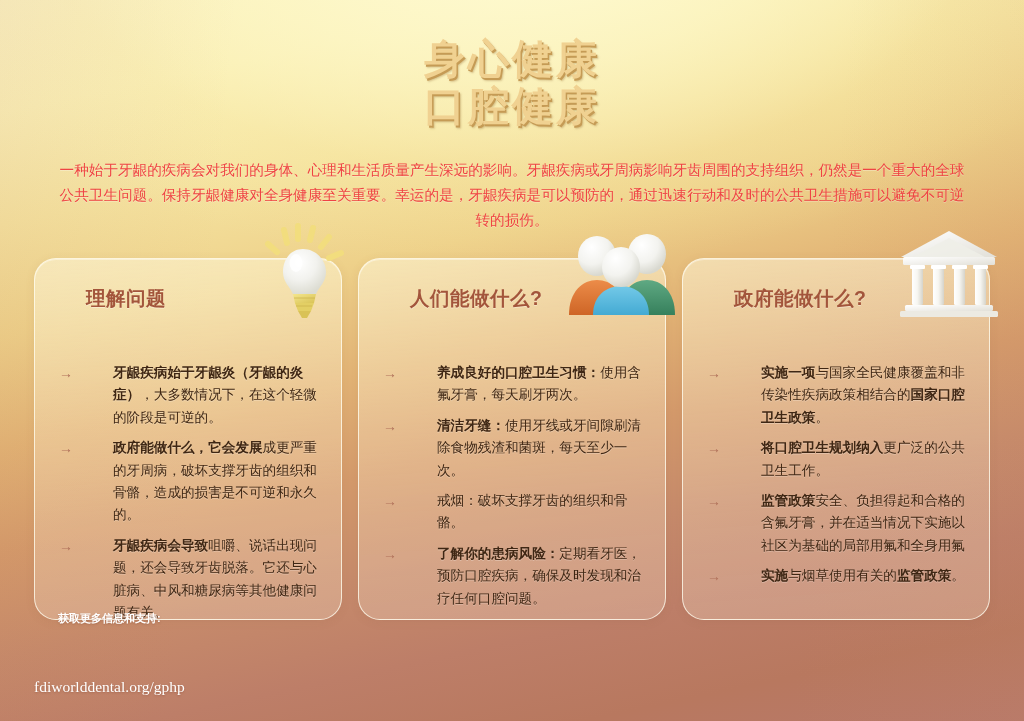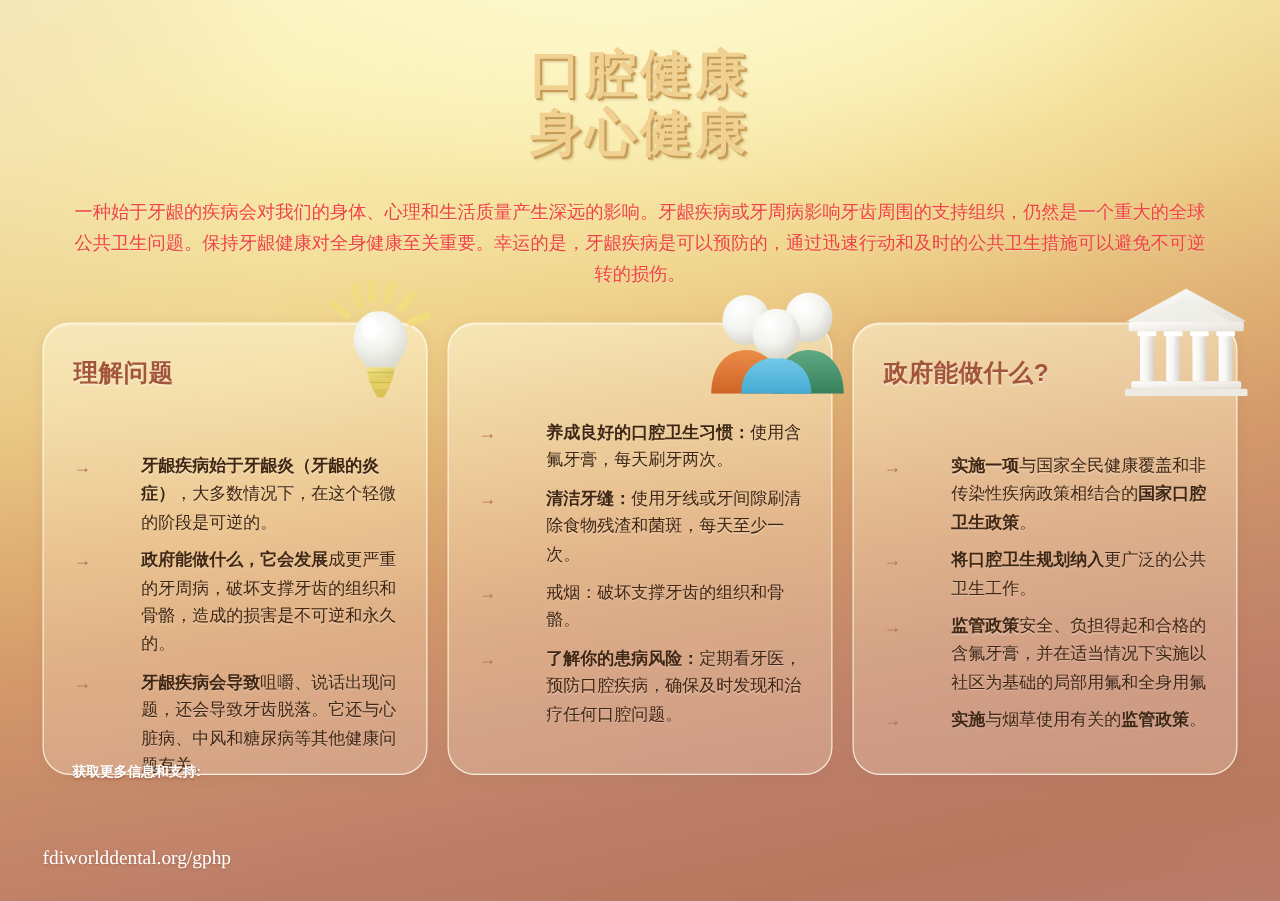--- a/index.html
+++ b/index.html
@@ -97,20 +97,21 @@
     padding: 26px 22px 20px 24px;
   }
 
   .card-title {
     font-size: 19.5px;
     font-weight: bold;
     color: #a3553b;
     letter-spacing: 0.5px;
     text-shadow: 0 1px 0 rgba(255,255,255,0.35);
     margin-bottom: 8px;
+    margin-left: 27px;
   }
 
   .bullets { margin-top: 50px; }
 
   .bullet {
     display: flex;
     gap: 8px;
     margin-bottom: 8px;
     font-size: 13.6px;
     line-height: 22.4px;
@@ -144,22 +145,22 @@
   }
   .footer-label { font-size: 11px; line-height: 23px; font-weight: 600; text-align: center; }
   .footer-url   { font-size: 15.5px; line-height: 25px; font-family: "Liberation Serif", "DejaVu Serif", serif; margin-top: 44px; }
 </style>
 </head>
 <body>
 
 <div class="bg-vignette"></div>
 
 <div class="title-block">
+  <div class="title-line">身心健康</div>
   <div class="title-line">口腔健康</div>
-  <div class="title-line">身心健康</div>
 </div>
 
 <div class="intro">一种始于牙龈的疾病会对我们的身体、心理和生活质量产生深远的影响。牙龈疾病或牙周病影响牙齿周围的支持组织，仍然是一个重大的全球公共卫生问题。保持牙龈健康对全身健康至关重要。幸运的是，牙龈疾病是可以预防的，通过迅速行动和及时的公共卫生措施可以避免不可逆转的损伤。</div>
 
 <div class="cards">
 
   <div class="card">
     <svg class="card-icon icon-bulb" viewBox="0 0 96 104">
       <g stroke="#f2dd7e" stroke-width="6" stroke-linecap="round">
         <line x1="34" y1="20" x2="31" y2="7"></line>
@@ -231,20 +232,21 @@
 
       <path d="M6 86 C6 62 20 51 34 51 C48 51 62 62 62 86 Z" fill="url(#orgG)"></path>
       <ellipse cx="34" cy="27" rx="19" ry="20" fill="url(#headG)"></ellipse>
 
       <path d="M56 86 C56 62 70 51 84 51 C98 51 112 62 112 86 Z" fill="url(#grnG)"></path>
       <ellipse cx="84" cy="25" rx="19" ry="20" fill="url(#headG)"></ellipse>
 
       <path d="M30 86 C30 66 44 57 58 57 C72 57 86 66 86 86 Z" fill="url(#bluG)"></path>
       <ellipse cx="58" cy="38" rx="19" ry="20" fill="url(#headG)"></ellipse>
     </svg>
+    <div class="card-title">人们能做什么?</div>
     <div class="bullets">
       <div class="bullet">
         <span class="bullet-arrow">→</span>
         <span class="bullet-text"><b>养成良好的口腔卫生习惯：</b><span>使用含氟牙膏，每天刷牙两次。</span></span>
       </div>
       <div class="bullet">
         <span class="bullet-arrow">→</span>
         <span class="bullet-text"><b>清洁牙缝：</b><span>使用牙线或牙间隙刷清除食物残渣和菌斑，每天至少一次。</span></span>
       </div>
       <div class="bullet">

